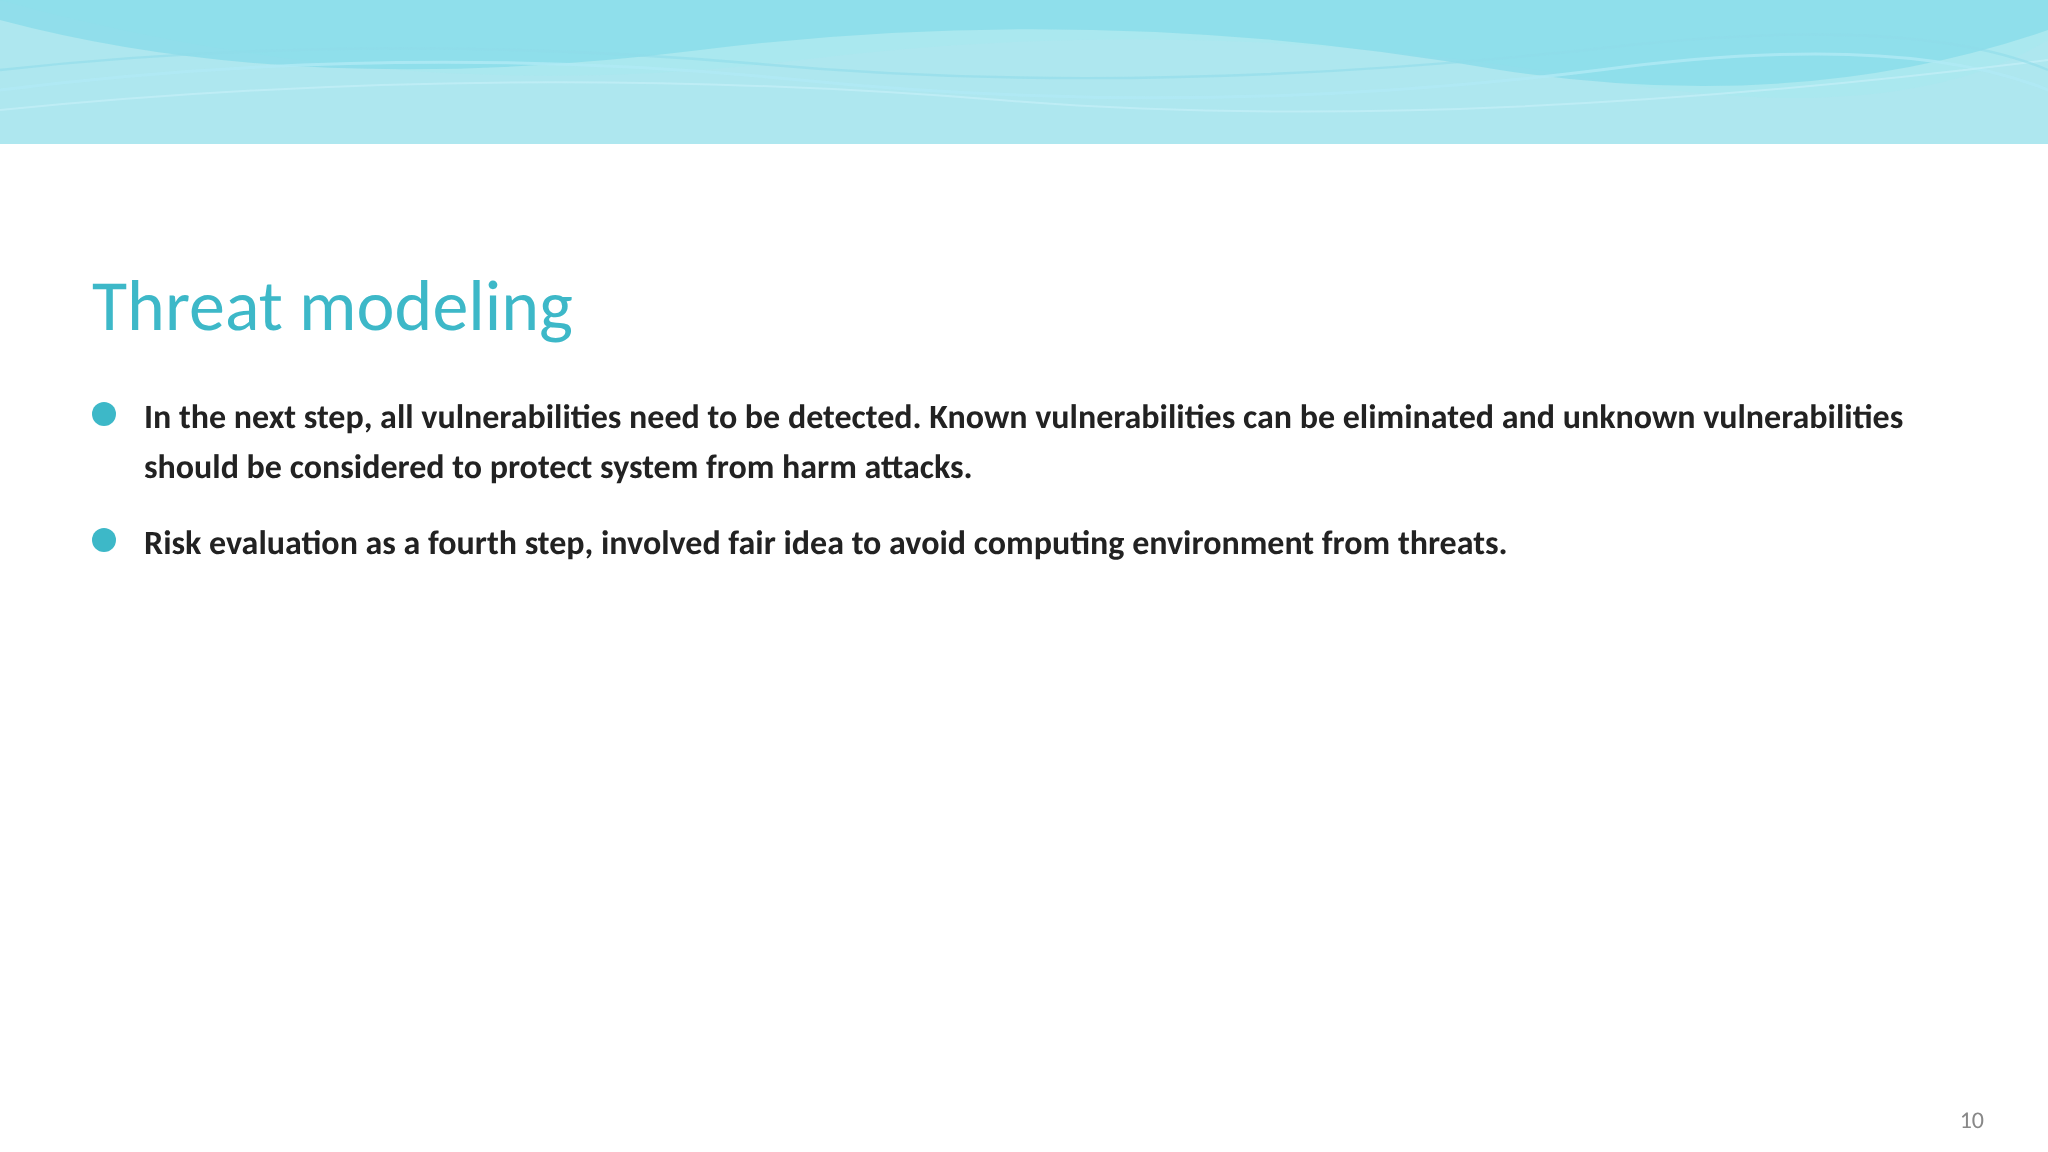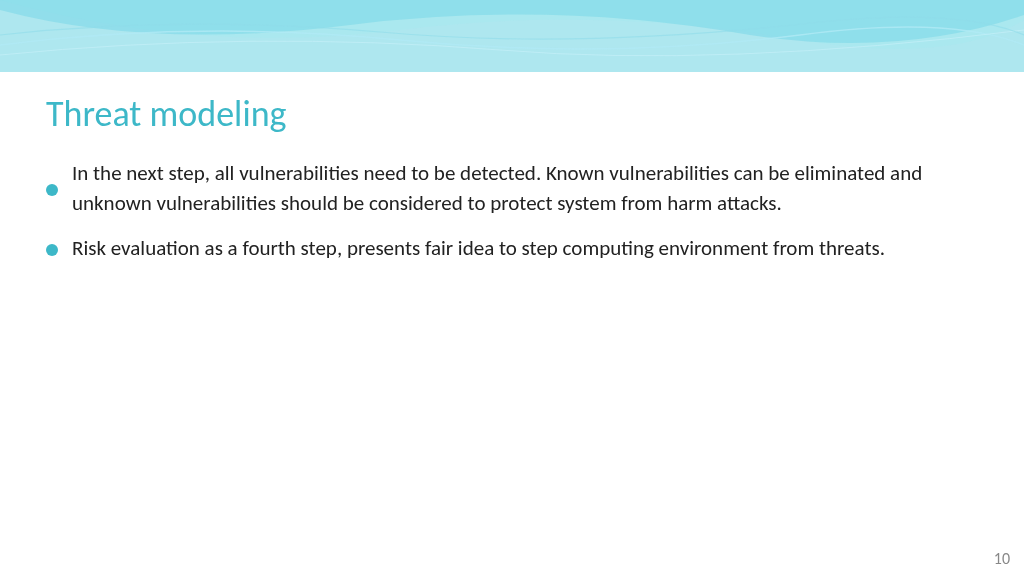--- a/index.html
+++ b/index.html
@@ -49,35 +49,37 @@
       bottom: 0;
       padding: 20px 46px 30px 46px;
     }
 
     .slide-title {
       font-size: 36px;
       font-weight: 400;
       color: #3db8c8;
       margin-bottom: 22px;
       font-family: 'Segoe UI Light', 'Segoe UI', Calibri, Arial, sans-serif;
+      margin-top: 39px;
     }
 
     .bullet-list {
       list-style: none;
       padding: 0;
       margin: 0;
     }
 
     .bullet-list li {
       display: flex;
-      align-items: center;
+      align-items: flex-start;
       margin-bottom: 14px;
-      font-size: 21px;
+      font-size: 17px;
       color: #222222;
       line-height: 1.45;
+      font-weight: bold;
     }
 
     .bullet-dot {
       width: 12px;
       height: 12px;
       min-width: 12px;
       min-height: 12px;
       border-radius: 50%;
       background: #3db8c8;
       margin-top: 4px;
@@ -85,22 +87,22 @@
     }
 
     .bullet-text {
       flex: 1;
     }
 
     
     .page-number {
       position: absolute;
       bottom: 8px;
-      right: 14px;
-      font-size: 16px;
+      right: 32px;
+      font-size: 12px;
       color: #888888;
     }
   </style>
 </head>
 <body>
 
 <div class="slide">
 
   <div class="top-decoration">
     <svg viewBox="0 0 1024 72" preserveAspectRatio="none" xmlns="http://www.w3.org/2000/svg">
@@ -120,20 +122,20 @@
   <div class="content">
     <h1 class="slide-title">Threat modeling</h1>
 
     <ul class="bullet-list">
       <li>
         <div class="bullet-dot"></div>
         <span class="bullet-text">In the next step, all vulnerabilities need to be detected. Known vulnerabilities can be eliminated and unknown vulnerabilities should be considered to protect system from harm attacks.</span>
       </li>
       <li>
         <div class="bullet-dot"></div>
-        <span class="bullet-text">Risk evaluation as a fourth step, presents fair idea to step computing environment from threats.</span>
+        <span class="bullet-text">Risk evaluation as a fourth step, involved fair idea to avoid computing environment from threats.</span>
       </li>
     </ul>
   </div>
 
   <div class="page-number">10</div>
 
 </div>
 
 </body></html>

